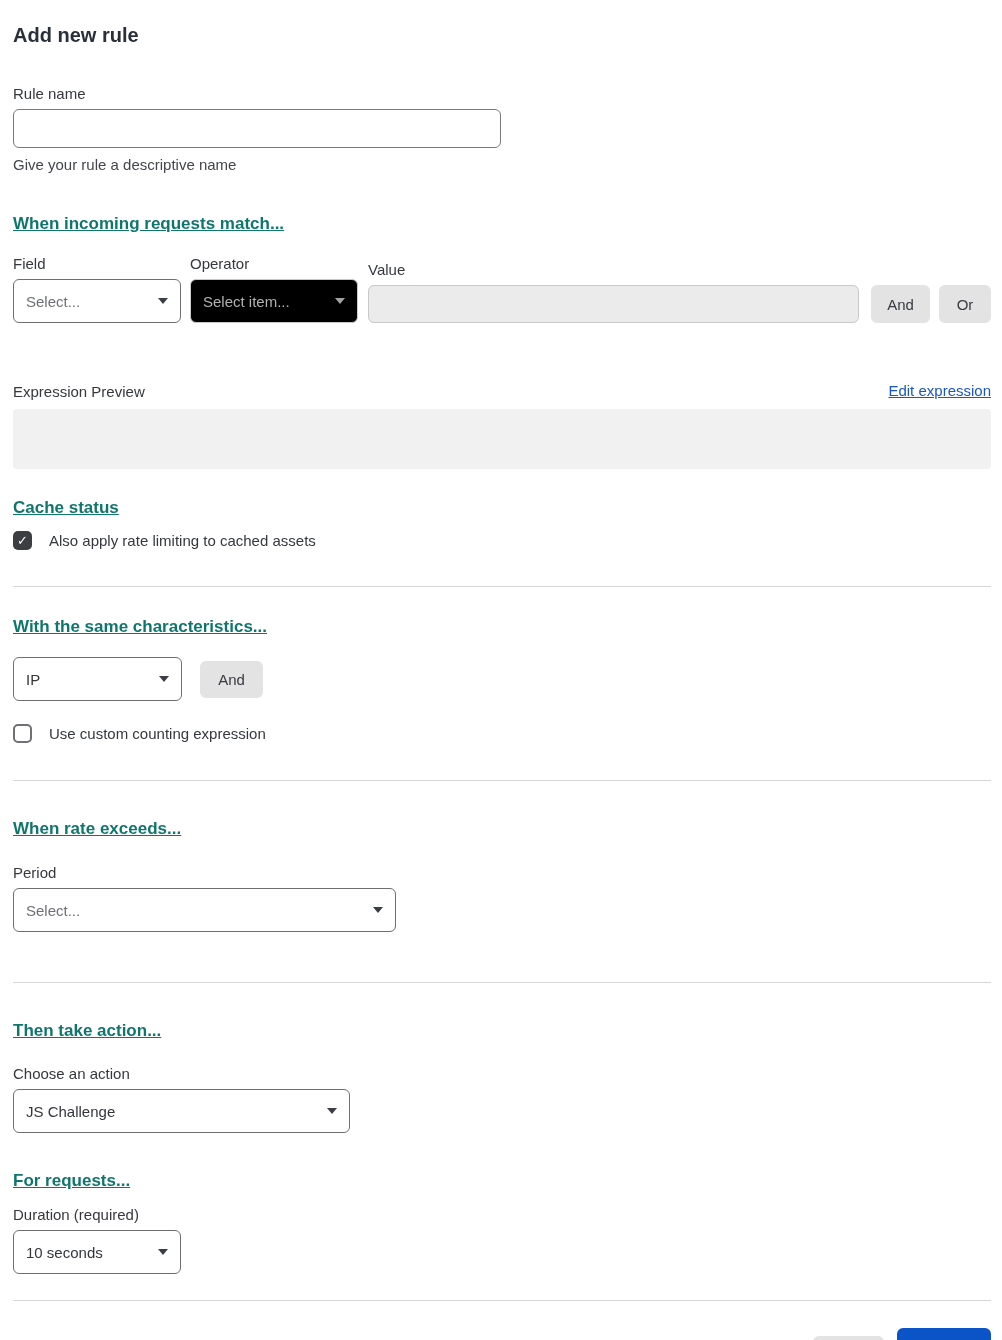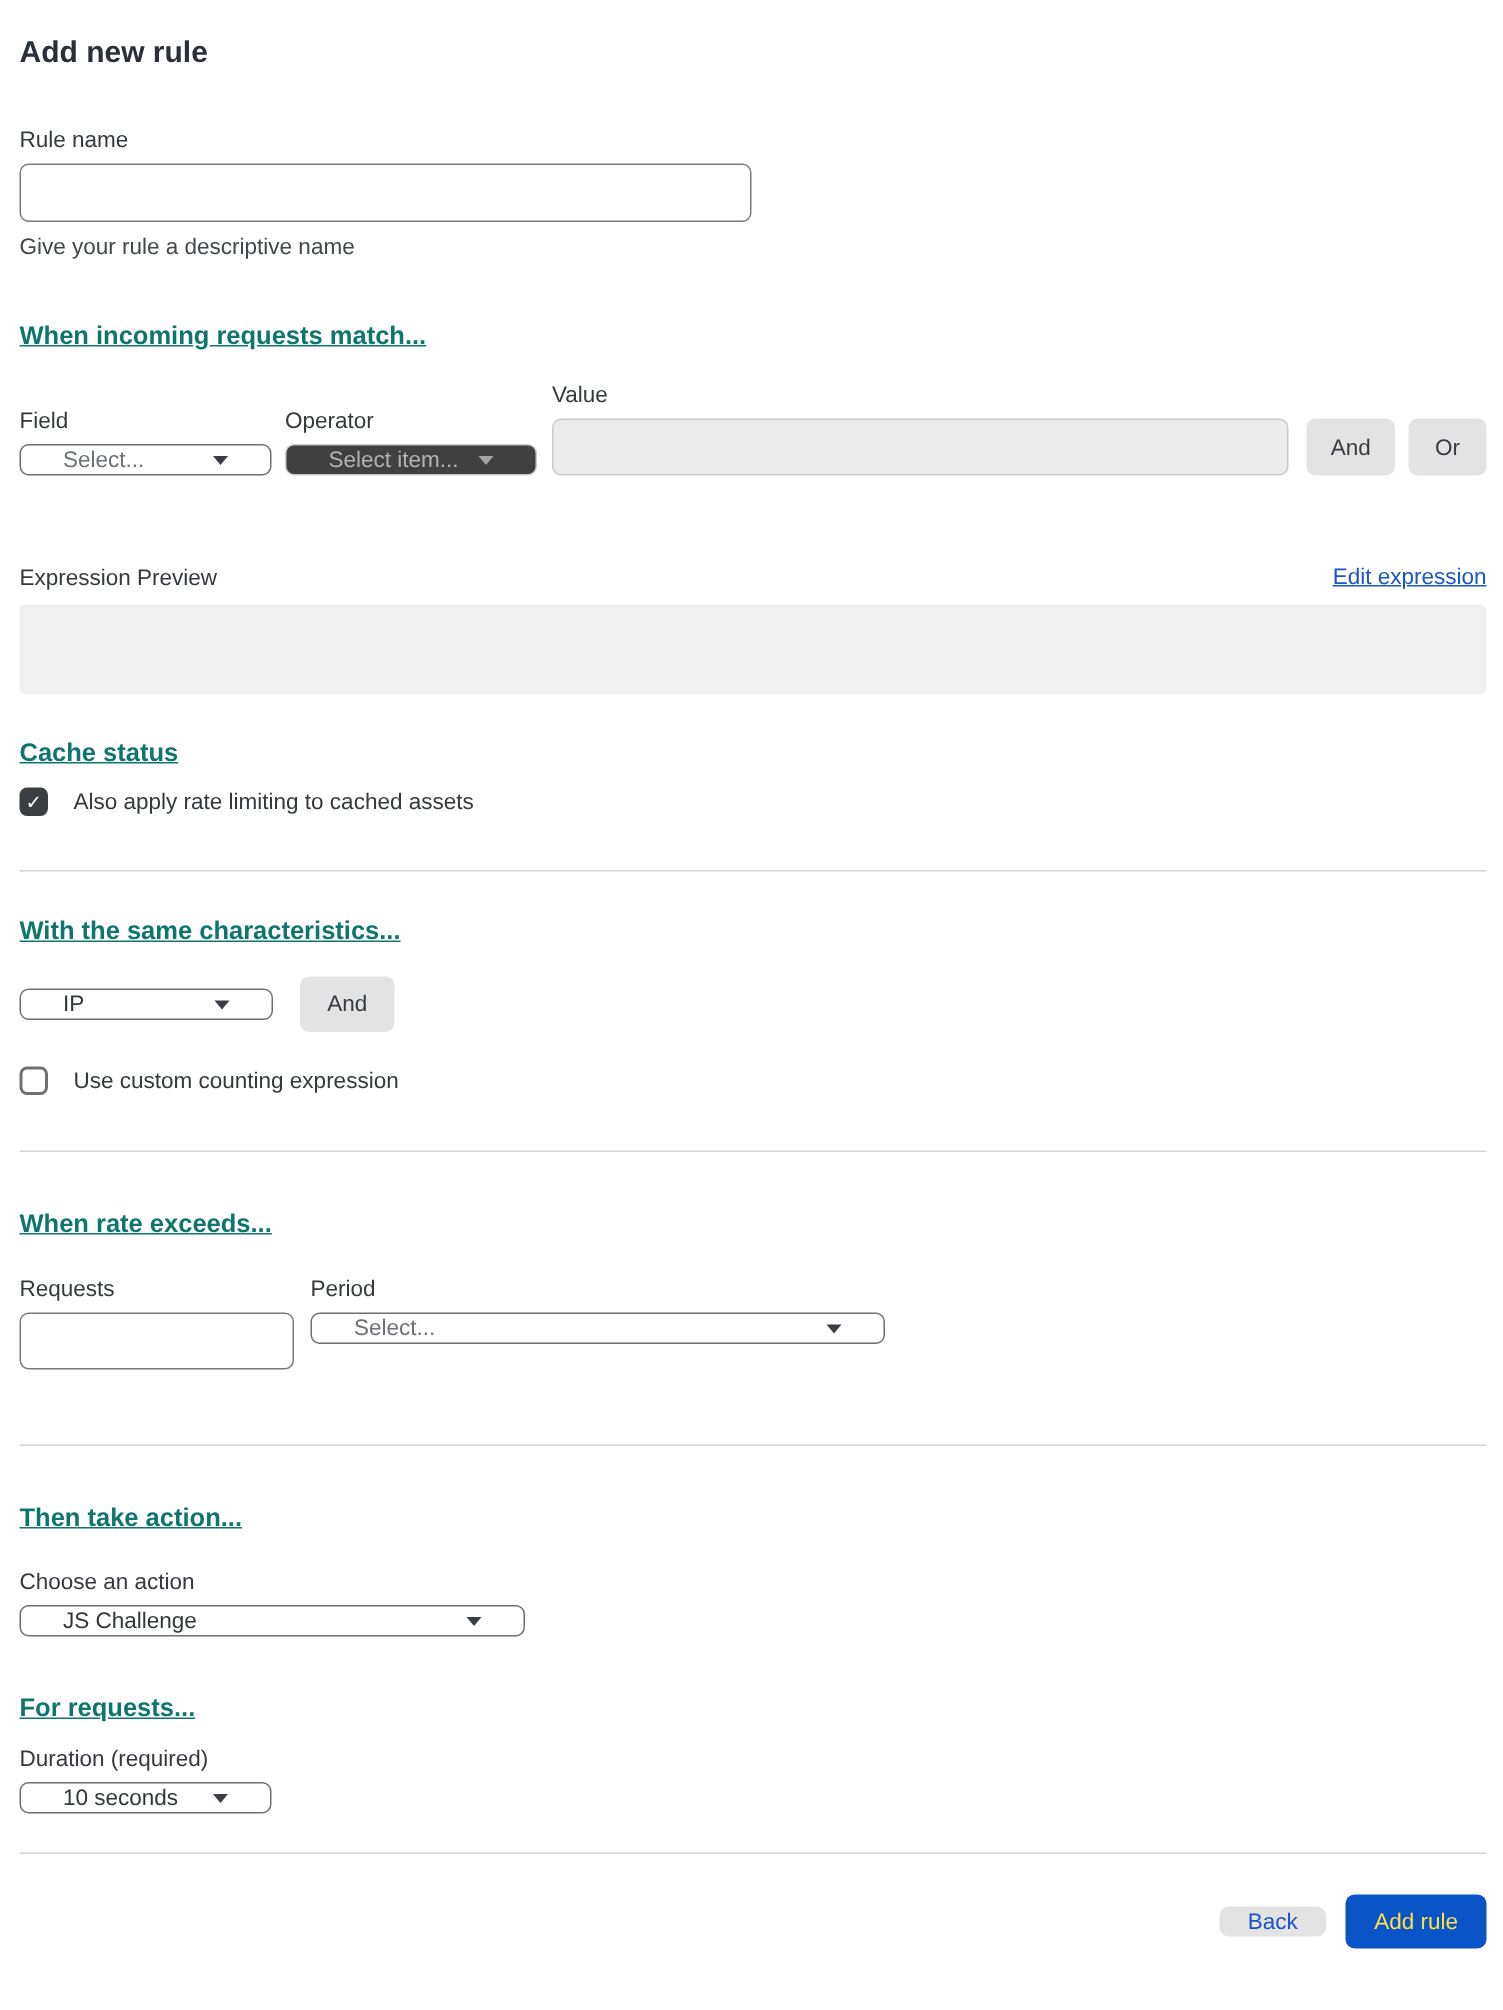--- a/index.html
+++ b/index.html
@@ -50,43 +50,43 @@
     color: #313338;
     font-family: inherit;
     outline: none;
   }
   .text-input:disabled, .text-input.disabled {
     background: #ebebeb;
     border-color: #c9c9c9;
   }
 
   .select {
-    height: 21px;
+    height: 44px;
     border: 1px solid #6f6f6f;
     border-radius: 6px;
     background: #fff;
     display: flex;
     align-items: center;
     justify-content: space-between;
-    padding: 0 28px;
+    padding: 0 12px;
     font-size: 15px;
     cursor: pointer;
   }
   .select .sel-text { color: #33363b; }
   .select .sel-text.placeholder { color: #6d7075; }
   .caret {
     width: 0; height: 0;
     border-left: 5px solid transparent;
     border-right: 5px solid transparent;
     border-top: 6px solid #3a3e44;
     flex: 0 0 auto;
     margin-left: 8px;
   }
   .select.disabled {
-    background: #404040;
+    background: #000000;
     border-color: #c9c9c9;
     cursor: default;
   }
   .select.disabled .sel-text { color: #b2b2b2; }
   .select.disabled .caret { border-top-color: #a3a3a3; }
 
   .btn {
     height: 38px;
     border: none;
     border-radius: 6px;
@@ -267,24 +267,20 @@
   </div>
   <div class="checkbox-row counting-checkbox-row">
     <span class="checkbox unchecked"></span>
     <span class="label">Use custom counting expression</span>
   </div>
 
   <hr class="divider divider-2">
 
   <h2 class="section-heading rate-heading">When rate exceeds...</h2>
   <div class="rate-row">
-    <div class="col col-requests">
-      <label class="label">Requests</label>
-      <input class="text-input" value="" style="">
-    </div>
     <div class="col col-period">
       <label class="label">Period</label>
       <div class="select">
         <span class="sel-text placeholder">Select...</span>
         <span class="caret"></span>
       </div>
     </div>
   </div>
 
   <hr class="divider divider-3">

